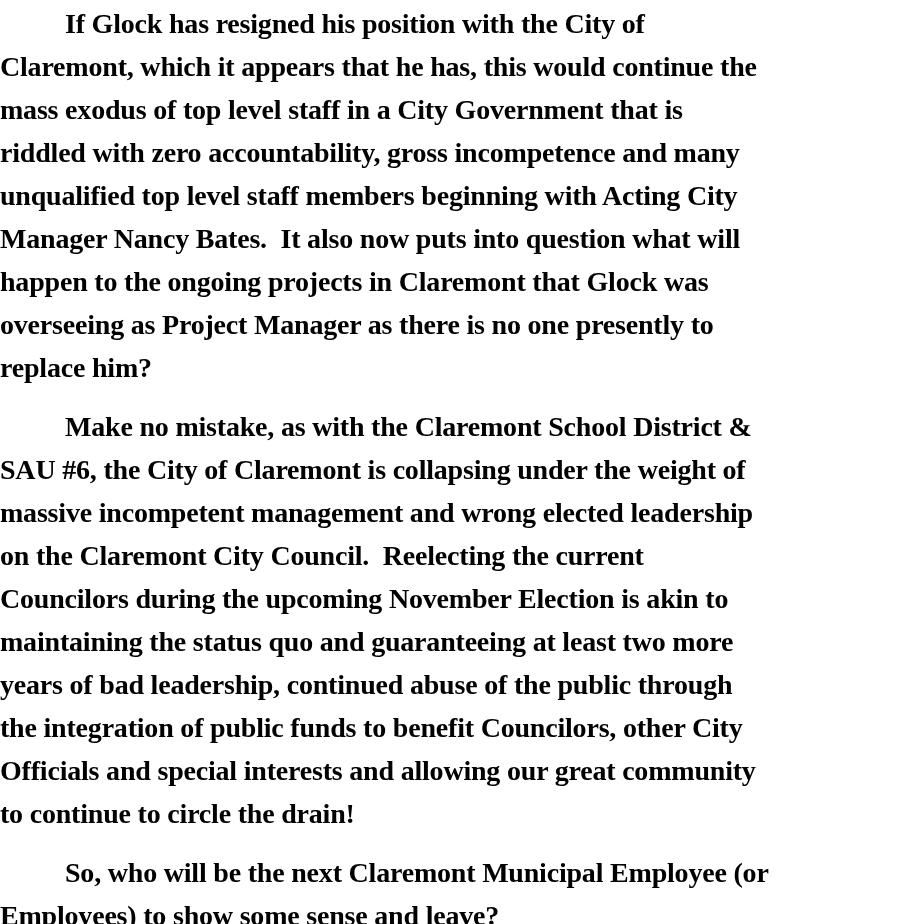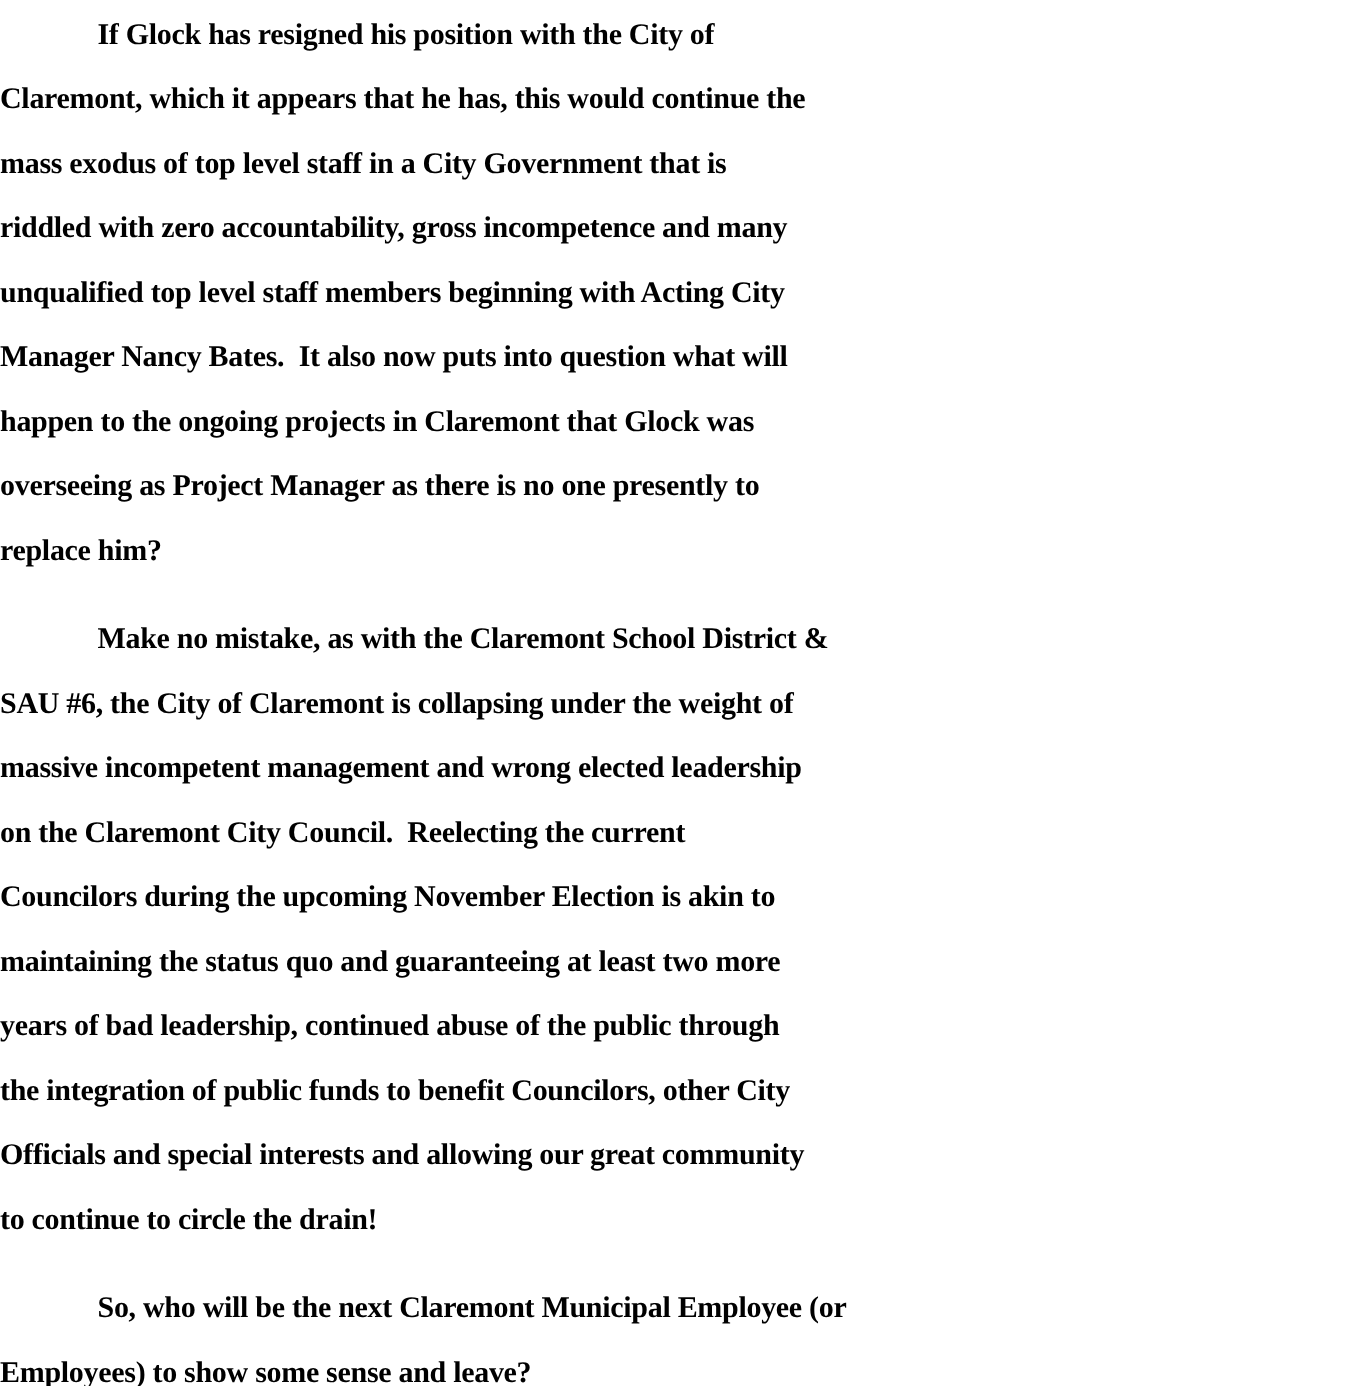--- a/index.html
+++ b/index.html
@@ -15,21 +15,21 @@
   .page {
     width: 900px;
     height: 924px;
     padding-top: 2px;
     box-sizing: border-box;
     overflow: hidden;
   }
   .para {
     font-family: "Liberation Serif", "DejaVu Serif", serif;
     font-weight: bold;
-    font-size: 20px;
+    font-size: 28px;
     line-height: 43px;
     color: #000000;
     margin: 0 0 16px 0;
     text-indent: 65px;
     white-space: pre;   
     letter-spacing: -0.2px;
   }
 </style>
 </head>
 <body>

